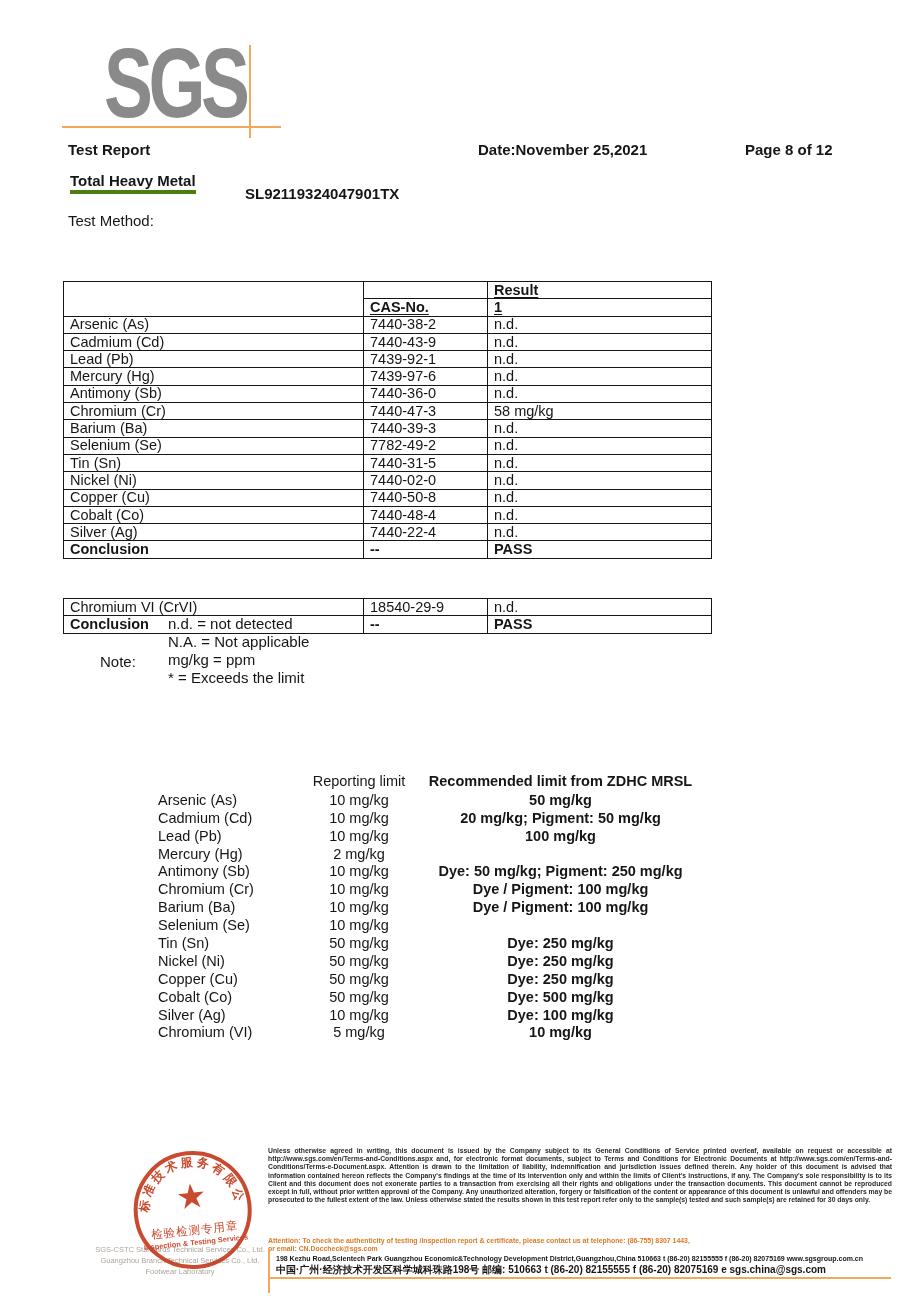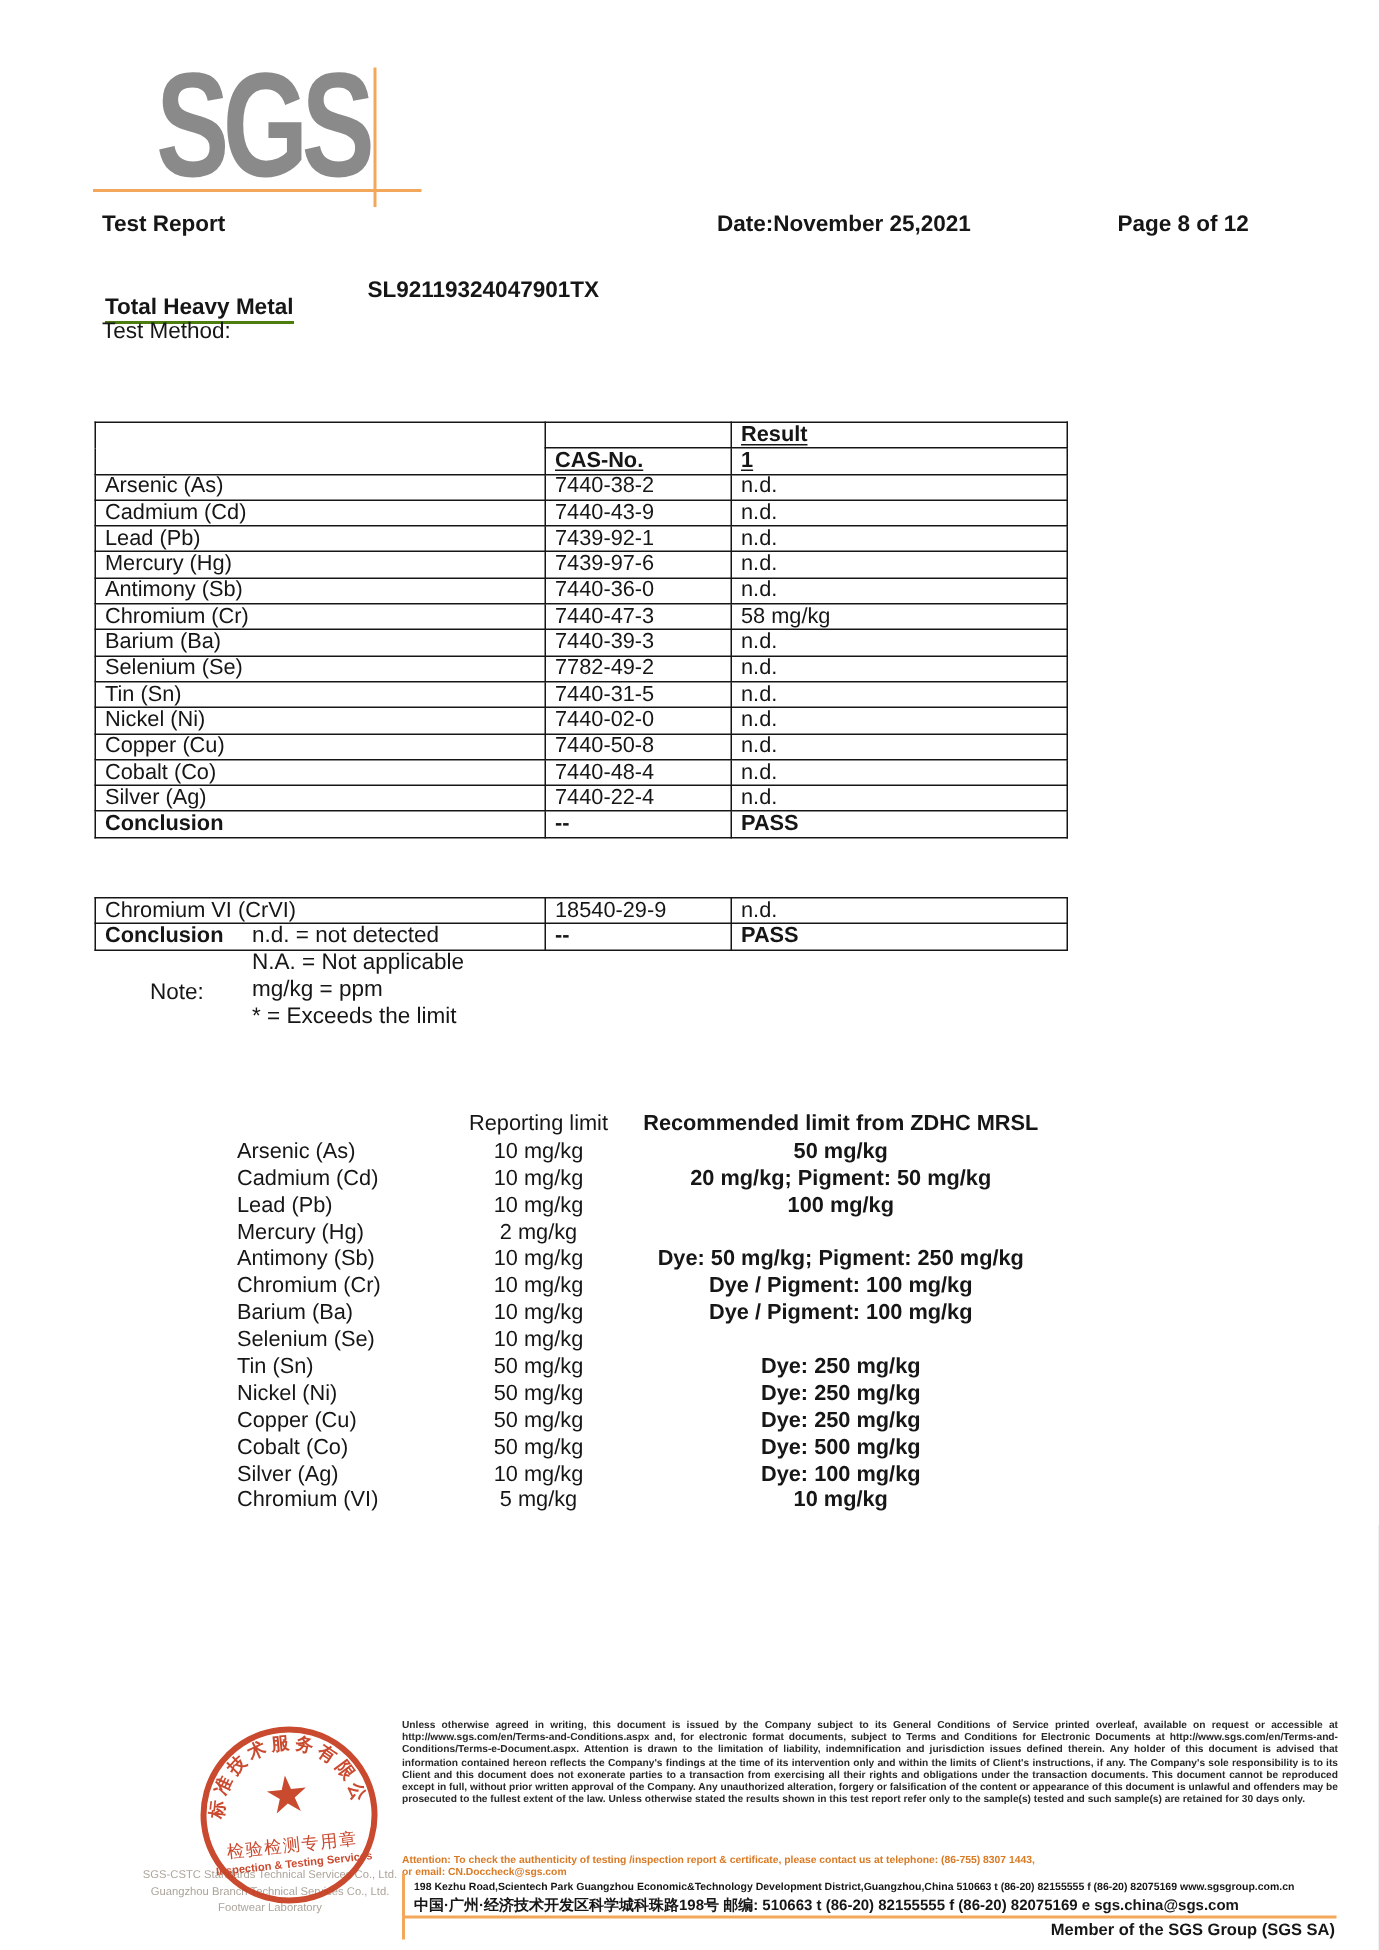--- a/index.html
+++ b/index.html
@@ -15,21 +15,21 @@
   .sgs-logo {
     left:104px; top:40px; font-size:99px; font-weight:bold; color:#8a8a8a;
     letter-spacing:-6px; line-height:86px; transform:scaleX(0.74); transform-origin:left top;
   }
   .orange-hline-logo { left:62px; top:126px; width:219px; height:2px; background:#f2a75a; }
   .orange-vline-logo { left:249px; top:45px;  width:2px;  height:93px; background:#f2a75a; }
   .hdr { top:141px; font-size:15px; font-weight:bold; white-space:nowrap; }
   .hdr-title { left:68px; } .hdr-report { left:245px;margin-top:44px; } .hdr-date { left:478px; } .hdr-page { left:745px; }
   .section-title {
     left:70px; top:172px; font-size:15px; font-weight:bold;
-    border-bottom:2px solid #4d7c0f; padding-bottom:1px;margin-top:24px;
+    border-bottom:4px solid #4d7c0f; padding-bottom:1px;
   }
   .tm-label { left:68px; top:212px; font-size:15px; }
   .tm-value { left:180px; top:212px; width:450px; font-size:15px; line-height:19.5px; white-space:pre-line; }
 
   
   table.rt { position:absolute; left:63px; width:648px; border-collapse:collapse; table-layout:fixed; }
   #table-main { top:281px; } #table-crvi { top:598px; }
   table.rt td {
     border:1.5px solid #161616; font-size:14.5px; height:17.3px;
     padding:0 6px; line-height:15px; overflow:hidden; white-space:nowrap;
@@ -43,21 +43,21 @@
   .note-lines { left:168px; top:615px; font-size:15px; line-height:18px; white-space:pre-line; }
 
   
   .limits { left:158px; top:741px; width:585px; font-size:14.5px; }
   .lim-row { display:flex; height:17.9px; line-height:17.9px; white-space:nowrap; }
   .lim-name { width:142px; text-align:left; }
   .lim-rep  { width:118px; text-align:center; }
   .lim-rec  { width:285px; text-align:center; font-weight:bold; }
   .lim-head .lim-rep { font-weight:normal; }
   .lim-head .lim-rec { font-weight:bold; }
-  .lim-head { margin-bottom:1px; }
+  .lim-head { margin-bottom:1px;margin-top:32px; }
 
   
   .legal {
     left:268px; top:1147px; width:624px; font-size:6.8px; line-height:8.2px;
     font-weight:600; text-align:justify; color:#2a2a2a;
   }
   .attention {
     left:268px; top:1237px; width:624px; font-size:6.9px; line-height:8.2px;
     font-weight:bold; color:#d97a25; white-space:pre-line;
   }
@@ -328,15 +328,14 @@
   </svg>
 
   <div class="abs legal">Unless otherwise agreed in writing, this document is issued by the Company subject to its General Conditions of Service printed overleaf, available on request or accessible at http://www.sgs.com/en/Terms-and-Conditions.aspx and, for electronic format documents, subject to Terms and Conditions for Electronic Documents at http://www.sgs.com/en/Terms-and-Conditions/Terms-e-Document.aspx. Attention is drawn to the limitation of liability, indemnification and jurisdiction issues defined therein. Any holder of this document is advised that information contained hereon reflects the Company's findings at the time of its intervention only and within the limits of Client's instructions, if any. The Company's sole responsibility is to its Client and this document does not exonerate parties to a transaction from exercising all their rights and obligations under the transaction documents. This document cannot be reproduced except in full, without prior written approval of the Company. Any unauthorized alteration, forgery or falsification of the content or appearance of this document is unlawful and offenders may be prosecuted to the fullest extent of the law. Unless otherwise stated the results shown in this test report refer only to the sample(s) tested and such sample(s) are retained for 30 days only.</div>
   <div class="abs attention">Attention: To check the authenticity of testing /inspection report &amp; certificate, please contact us at telephone: (86-755) 8307 1443,
 or email: CN.Doccheck@sgs.com</div>
 
   <div class="abs orange-vline-addr"></div>
   <div class="abs addr-en">198 Kezhu Road,Scientech Park Guangzhou Economic&amp;Technology Development District,Guangzhou,China 510663    t (86-20) 82155555   f (86-20) 82075169    www.sgsgroup.com.cn</div>
   <div class="abs addr-cn">中国·广州·经济技术开发区科学城科珠路198号         邮编: 510663    t (86-20) 82155555   f (86-20) 82075169    e  sgs.china@sgs.com</div>
   <div class="abs orange-hline-addr"></div>
-  <div class="abs member">Member of the SGS Group (SGS SA)</div>
 
 </div>
 
 </body></html>

